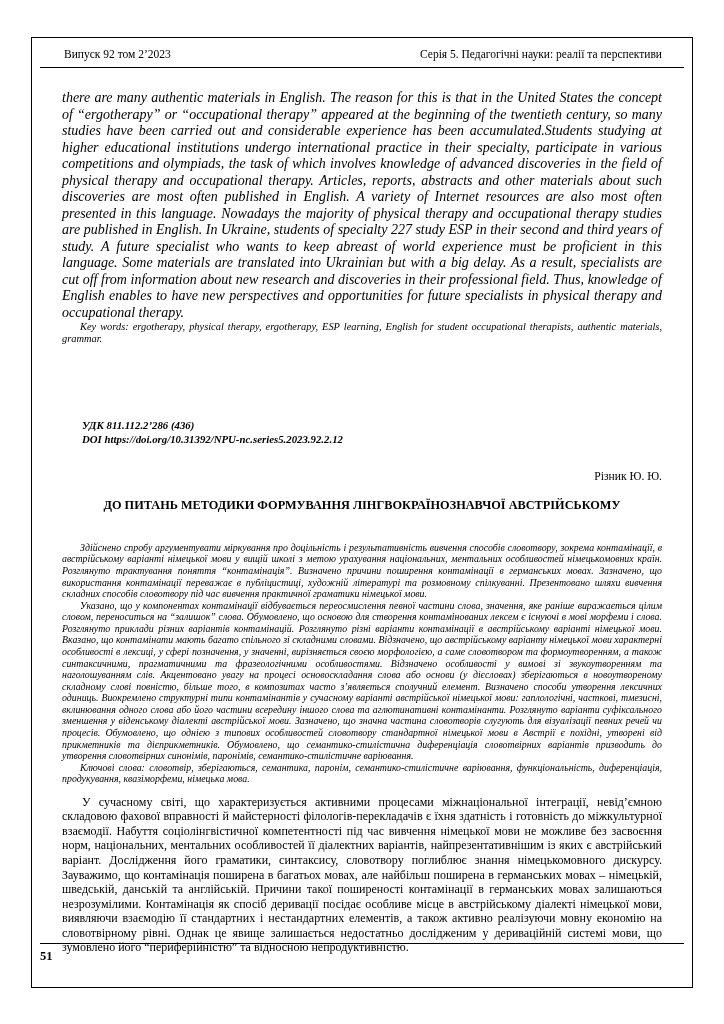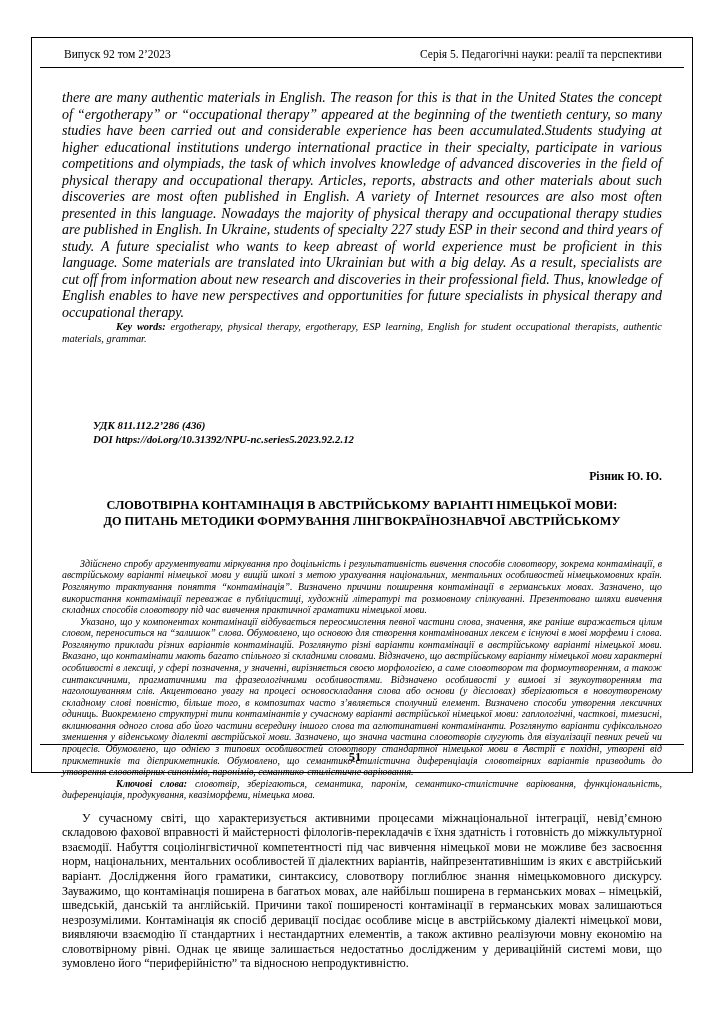--- a/index.html
+++ b/index.html
@@ -12,21 +12,21 @@
     height: 1024px;
     position: relative;
     font-family: "Liberation Serif", serif;
     color: #000;
   }
   .frame {
     position: absolute;
     left: 31px;
     top: 37px;
     width: 662px;
-    height: 736px;
+    height: 951px;
     border: 1.5px solid #000;
     box-sizing: border-box;
     background: #fff;
   }
   .header {
     position: absolute;
     left: 8px;
     right: 8px;
     top: 8px;
     display: flex;
@@ -51,31 +51,31 @@
   }
   .en-kw {
     font-style: italic;
     font-size: 10.4px;
     line-height: 1.18;
     text-align: justify;
     text-indent: 18px;
     margin: 0;
   }
   .meta {
-    margin: 72px 0 0 31px;
+    margin: 72px 0 0 20px;
     font-weight: bold;
     font-style: italic;
     font-size: 10.8px;
     line-height: 1.3;
   }
   .meta div { margin: 0; }
   .author {
     margin-top: 24px;
     text-align: right;
-    font-weight: bold;
+    font-weight: normal;
     font-size: 11.6px;
   }
   .title {
     margin-top: 15px;
     text-align: center;
     font-weight: bold;
     font-size: 12.3px;
     line-height: 1.3;
   }
   .ua-abs {
@@ -91,30 +91,30 @@
     margin: 10px 0 0 0;
     font-size: 12px;
     line-height: 1.21;
     text-align: justify;
     text-indent: 20px;
   }
   .footer {
     position: absolute;
     left: 8px;
     right: 8px;
-    bottom: 7px;
+    bottom: 23px;
     border-top: 1.3px solid #000;
     padding: 2px 14px 0 0;
-    text-align: center;
+    text-align: left;
   }
   .page-num {
     font-weight: bold;
     font-size: 12.5px;
   }
-  b.lbl { font-weight: bold; margin-left: 36px; }
+  b.lbl { font-weight: normal; }
 </style>
 </head>
 <body>
 
 <div class="frame">
 
   <div class="header">
     <span>Випуск 92 том 2’2023</span>
     <span>Серія 5. Педагогічні науки: реалії та перспективи</span>
   </div>
@@ -126,21 +126,20 @@
     <p class="en-kw"><b class="lbl">Key words:</b><span> ergotherapy, physical therapy, ergotherapy, ESP learning, English for student occupational therapists, authentic materials, grammar.</span></p>
 
     <div class="meta">
       <div>УДК 811.112.2’286 (436)</div>
       <div>DOI https://doi.org/10.31392/NPU-nc.series5.2023.92.2.12</div>
     </div>
 
     <div class="author">Різник Ю. Ю.</div>
 
     <div class="title">
-      <div>СЛОВОТВІРНА КОНТАМІНАЦІЯ В АВСТРІЙСЬКОМУ ВАРІАНТІ НІМЕЦЬКОЇ МОВИ:</div>
       <div>ДО ПИТАНЬ МЕТОДИКИ ФОРМУВАННЯ ЛІНГВОКРАЇНОЗНАВЧОЇ АВСТРІЙСЬКОМУ</div>
     </div>
 
     <p class="ua-abs first">Здійснено спробу аргументувати міркування про доцільність і результативність вивчення способів словотвору, зокрема контамінації, в австрійському варіанті німецької мови у вищій школі з метою урахування національних, ментальних особливостей німецькомовних країн. Розглянуто трактування поняття “контамінація”. Визначено причини поширення контамінації в германських мовах. Зазначено, що використання контамінації переважає в публіцистиці, художній літературі та розмовному спілкуванні. Презентовано шляхи вивчення складних способів словотвору під час вивчення практичної граматики німецької мови.</p>
     <p class="ua-abs">Указано, що у компонентах контамінації відбувається переосмислення певної частини слова, значення, яке раніше виражається цілим словом, переноситься на “залишок” слова. Обумовлено, що основою для створення контамінованих лексем є існуючі в мові морфеми і слова. Розглянуто приклади різних варіантів контамінацій. Розглянуто різні варіанти контамінації в австрійському варіанті німецької мови. Вказано, що контамінати мають багато спільного зі складними словами. Відзначено, що австрійському варіанту німецької мови характерні особливості в лексиці, у сфері позначення, у значенні, вирізняється своєю морфологією, а саме словотвором та формоутворенням, а також синтаксичними, прагматичними та фразеологічними особливостями. Відзначено особливості у вимові зі звукоутворенням та наголошуванням слів. Акцентовано увагу на процесі основоскладання слова або основи (у дієсловах) зберігаються в новоутвореному складному слові повністю, більше того, в композитах часто з’являється сполучний елемент. Визначено способи утворення лексичних одиниць. Виокремлено структурні типи контамінантів у сучасному варіанті австрійської німецької мови: гаплологічні, часткові, тмезисні, вклинювання одного слова або його частини всередину іншого слова та аглютинативні контамінанти. Розглянуто варіанти суфіксального зменшення у віденському діалекті австрійської мови. Зазначено, що значна частина словотворів слугують для візуалізації певних речей чи процесів. Обумовлено, що однією з типових особливостей словотвору стандартної німецької мови в Австрії є похідні, утворені від прикметників та дієприкметників. Обумовлено, що семантико-стилістична диференціація словотвірних варіантів призводить до утворення словотвірних синонімів, паронімів, семантико-стилістичне варіювання.</p>
 
     <p class="ua-abs"><b class="lbl">Ключові слова:</b><span> словотвір, зберігаються, семантика, паронім, семантико-стилістичне варіювання, функціональність, диференціація, продукування, квазіморфеми, німецька мова.</span></p>
 
     <p class="body-text">У сучасному світі, що характеризується активними процесами міжнаціональної інтеграції, невід’ємною складовою фахової вправності й майстерності філологів-перекладачів є їхня здатність і готовність до міжкультурної взаємодії. Набуття соціолінгвістичної компетентності під час вивчення німецької мови не можливе без засвоєння норм, національних, ментальних особливостей її діалектних варіантів, найпрезентативнішим із яких є австрійський варіант. Дослідження його граматики, синтаксису, словотвору поглиблює знання німецькомовного дискурсу. Зауважимо, що контамінація поширена в багатьох мовах, але найбільш поширена в германських мовах – німецькій, шведській, данській та англійській. Причини такої поширеності контамінації в германських мовах залишаються незрозумілими. Контамінація як спосіб деривації посідає особливе місце в австрійському діалекті німецької мови, виявляючи взаємодію її стандартних і нестандартних елементів, а також активно реалізуючи мовну економію на словотвірному рівні. Однак це явище залишається недостатньо дослідженим у дериваційній системі мови, що зумовлено його “периферійністю” та відносною непродуктивністю.</p>
 

